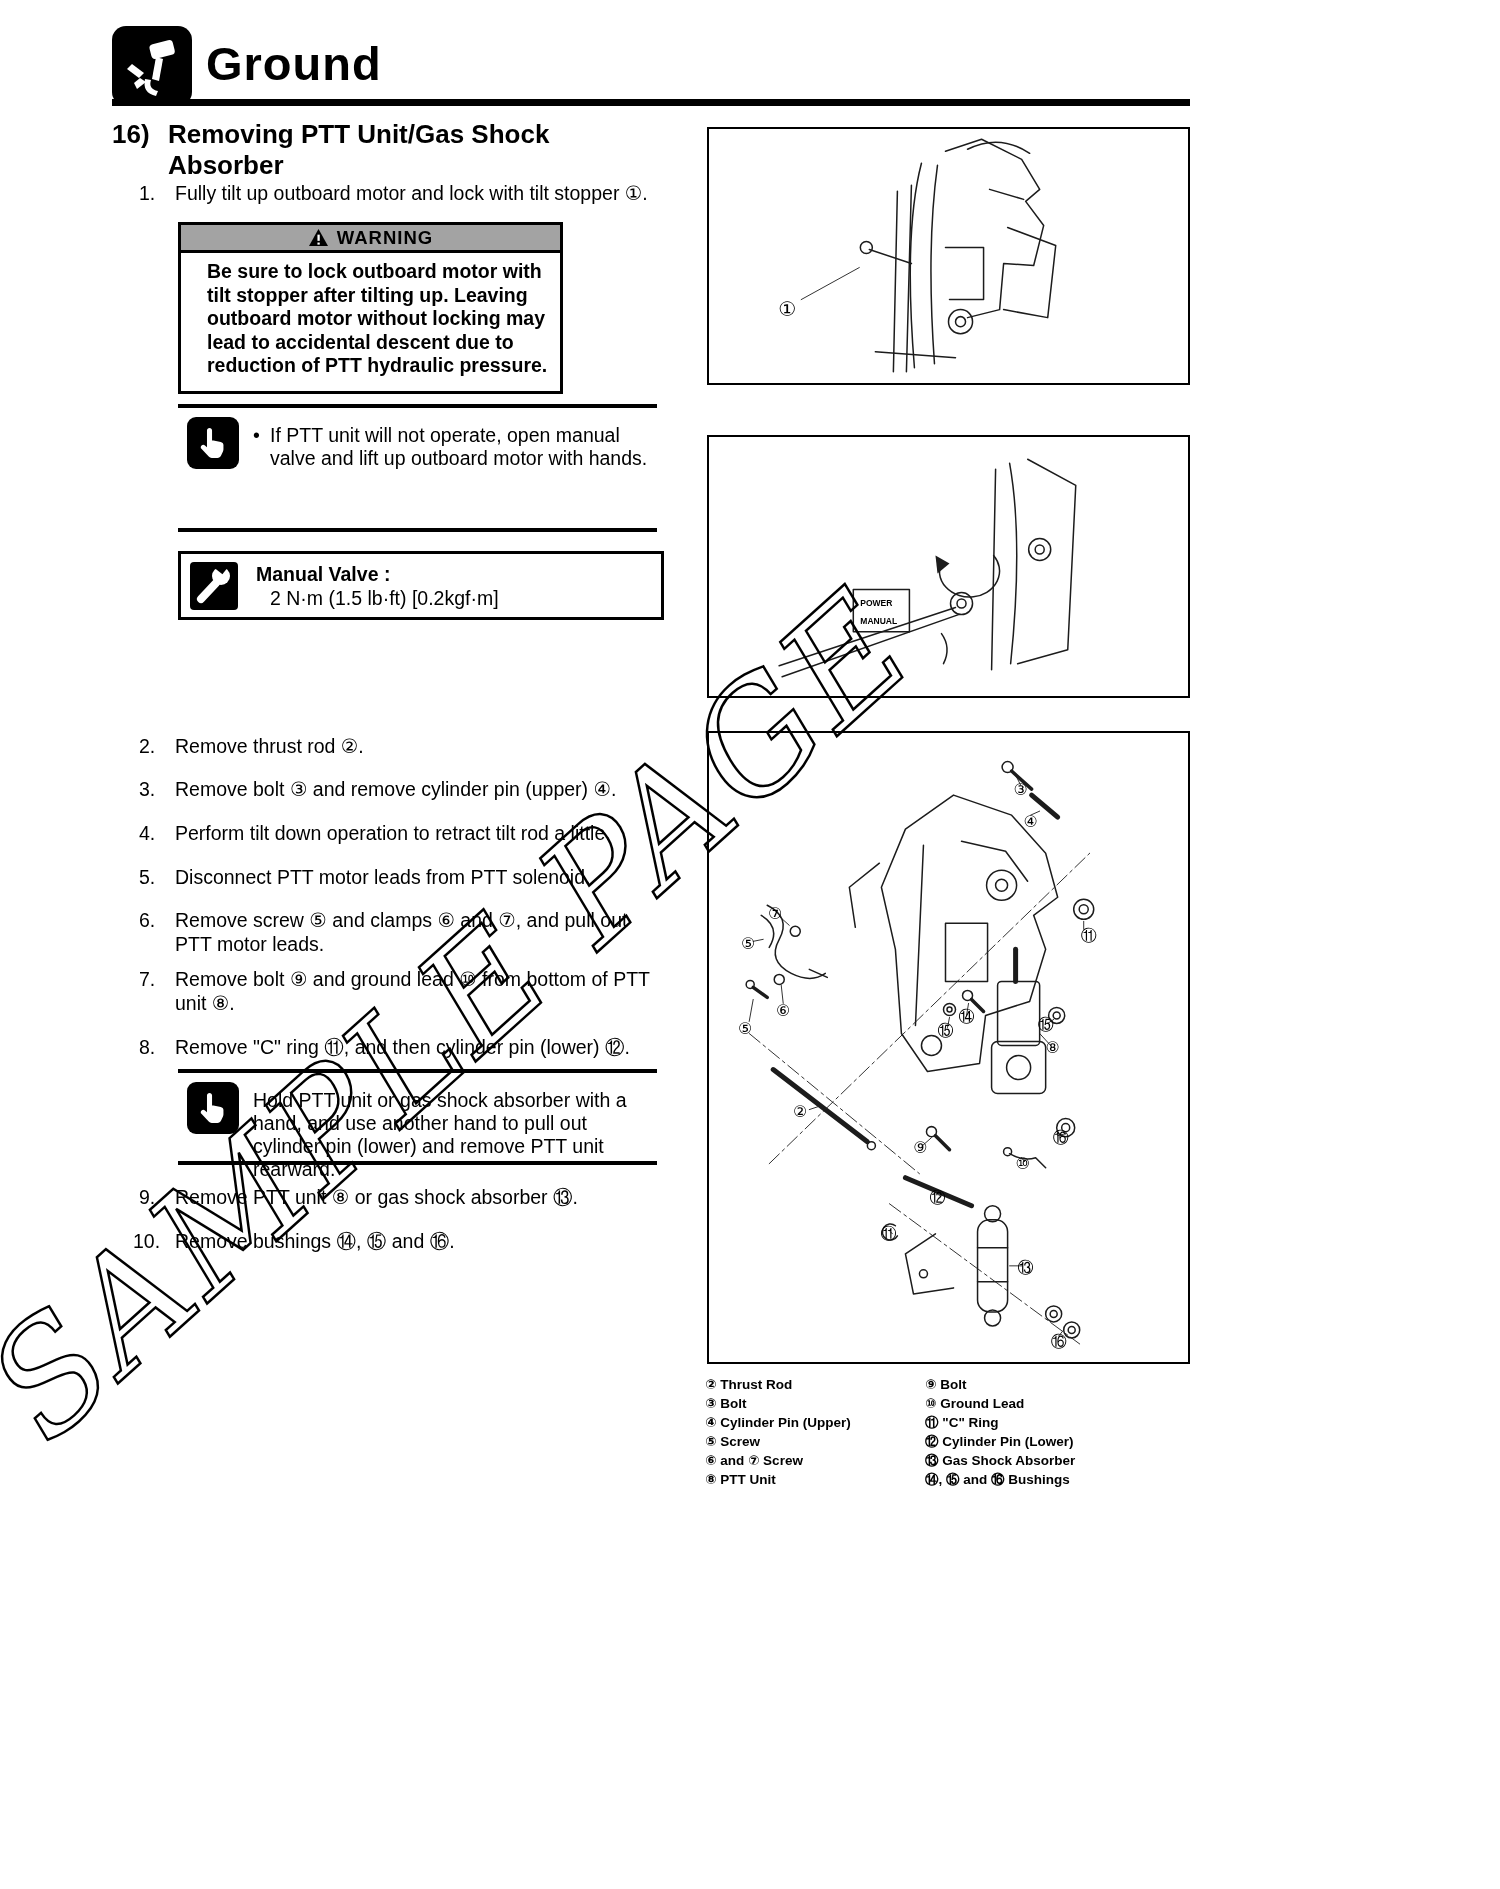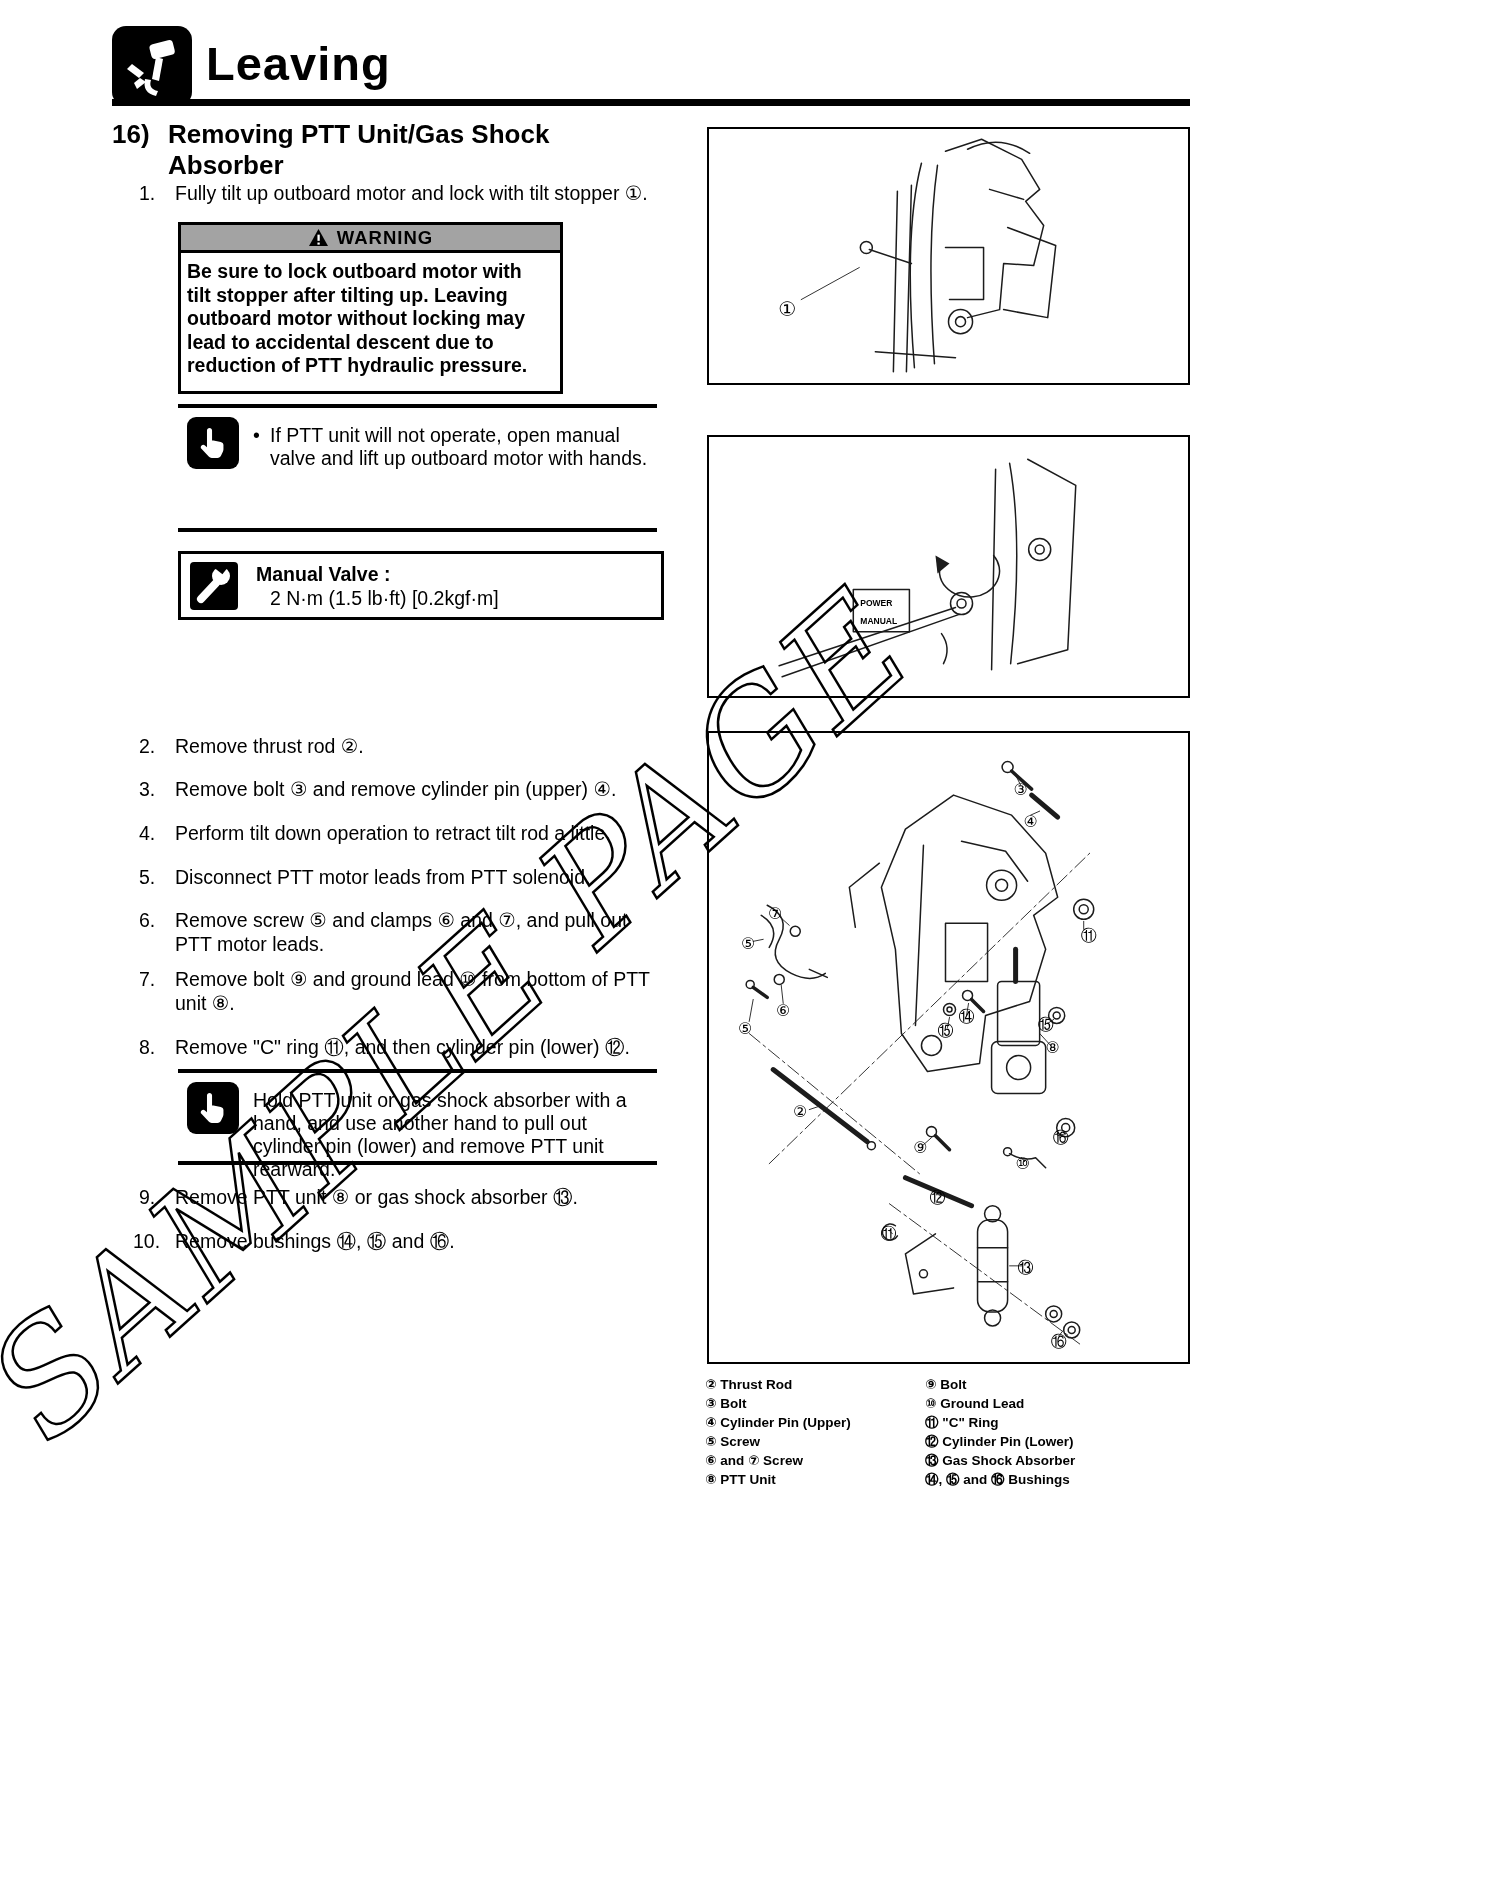--- a/index.html
+++ b/index.html
@@ -20,21 +20,21 @@
 
   
   .step { position:absolute; left:139px; width:520px; display:flex; font-size:19.5px; line-height:23.5px; }
   .step-num { width:36px; flex:none; }
   .step-text { width:482px; }
 
   
   .warnbox { left:178px; top:222px; width:385px; height:172px; border:3px solid #000; background:#fff; }
   .warn-bar { height:28px; background:#a3a3a3; border-bottom:3px solid #000; display:flex; align-items:center; justify-content:center; gap:8px; }
   .warn-title { font-size:18.5px; font-weight:bold; letter-spacing:1px; }
-  .warn-body { padding:7px 10px 0 6px; font-size:19.5px; font-weight:bold; line-height:23.5px; }
+  .warn-body { padding:7px 10px 0 26px; font-size:19.5px; font-weight:bold; line-height:23.5px; }
 
   
   .notebox { border-top:4px solid #000; border-bottom:4px solid #000; width:479px; left:178px; display:flex; background:#fff; }
   .note1 { top:404px; height:128px; }
   .note2 { top:1069px; height:96px; }
   .note-icon { width:52px; height:52px; background:#000; border-radius:9px; flex:none; margin:9px 0 0 9px; display:flex; align-items:center; justify-content:center; }
   .note-body { margin-left:14px; padding-top:16px; font-size:19.5px; line-height:23px; width:400px; }
   .bullet-row { display:flex; }
   .bullet-row::before { content:"•"; width:17px; flex:none; }
 
@@ -77,21 +77,21 @@
 
   <div class="abs hdr-icon">
     <svg viewBox="0 0 64 64" width="64" height="64">
       <rect x="30" y="8" width="24" height="15" rx="4" fill="#fff" transform="rotate(-14 42 15)"></rect>
       <path d="M36 23 l7 2 -4 22 -7 -2 z" fill="#fff"></path>
       <path d="M31 46 q-3 9 7 11 l-2 5 q-14 -3 -11 -17 z" fill="#fff"></path>
       <path d="M12 30 l12 9 -5 5 -12 -9 z" fill="#fff"></path>
       <path d="M20 44 l6 4 -9 7 -3 -6 z" fill="#fff"></path>
     </svg>
   </div>
-  <div class="abs hdr-title">Leaving</div>
+  <div class="abs hdr-title">Ground</div>
   <div class="abs hdr-rule"></div>
 
   <div class="abs section">
     <span class="sec-num">16)</span>
     <span>
       <div class="sec-line">Removing PTT Unit/Gas Shock</div>
       <div class="sec-line">Absorber</div>
     </span>
   </div>
 

